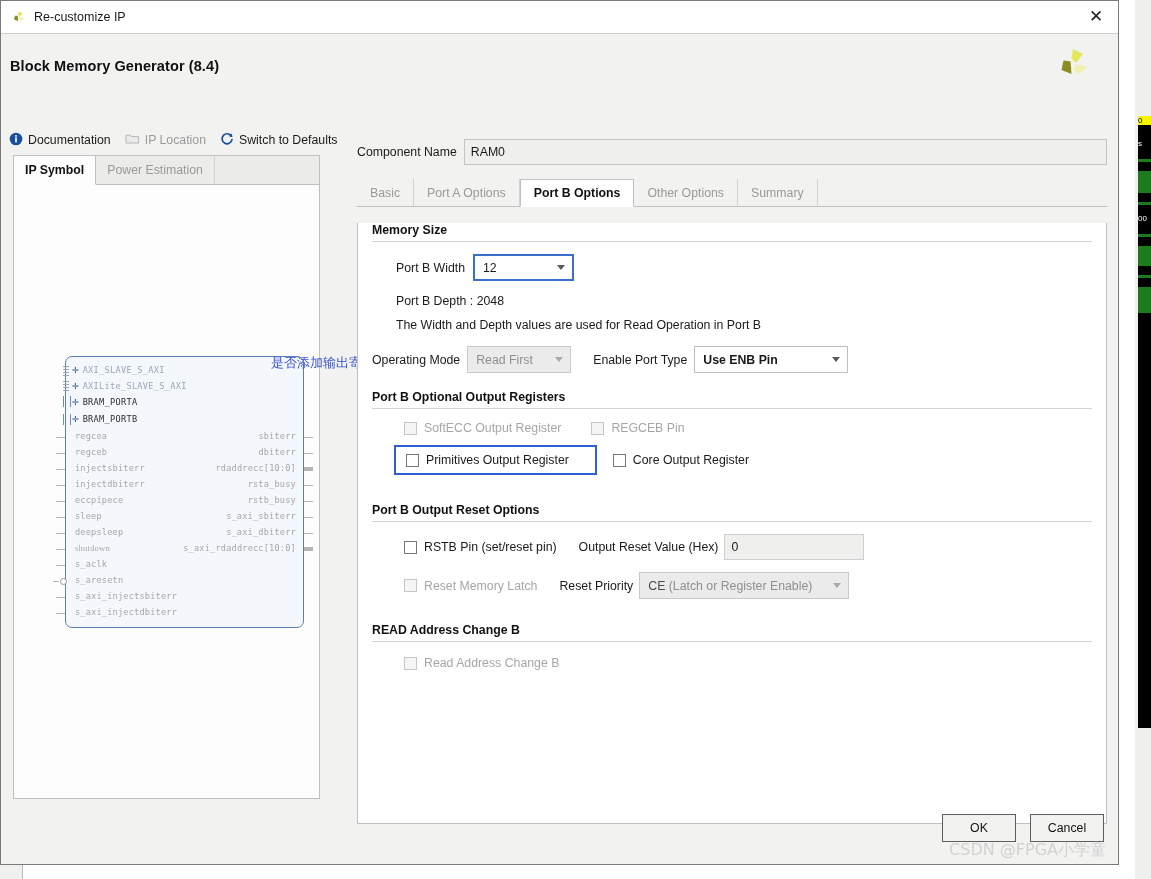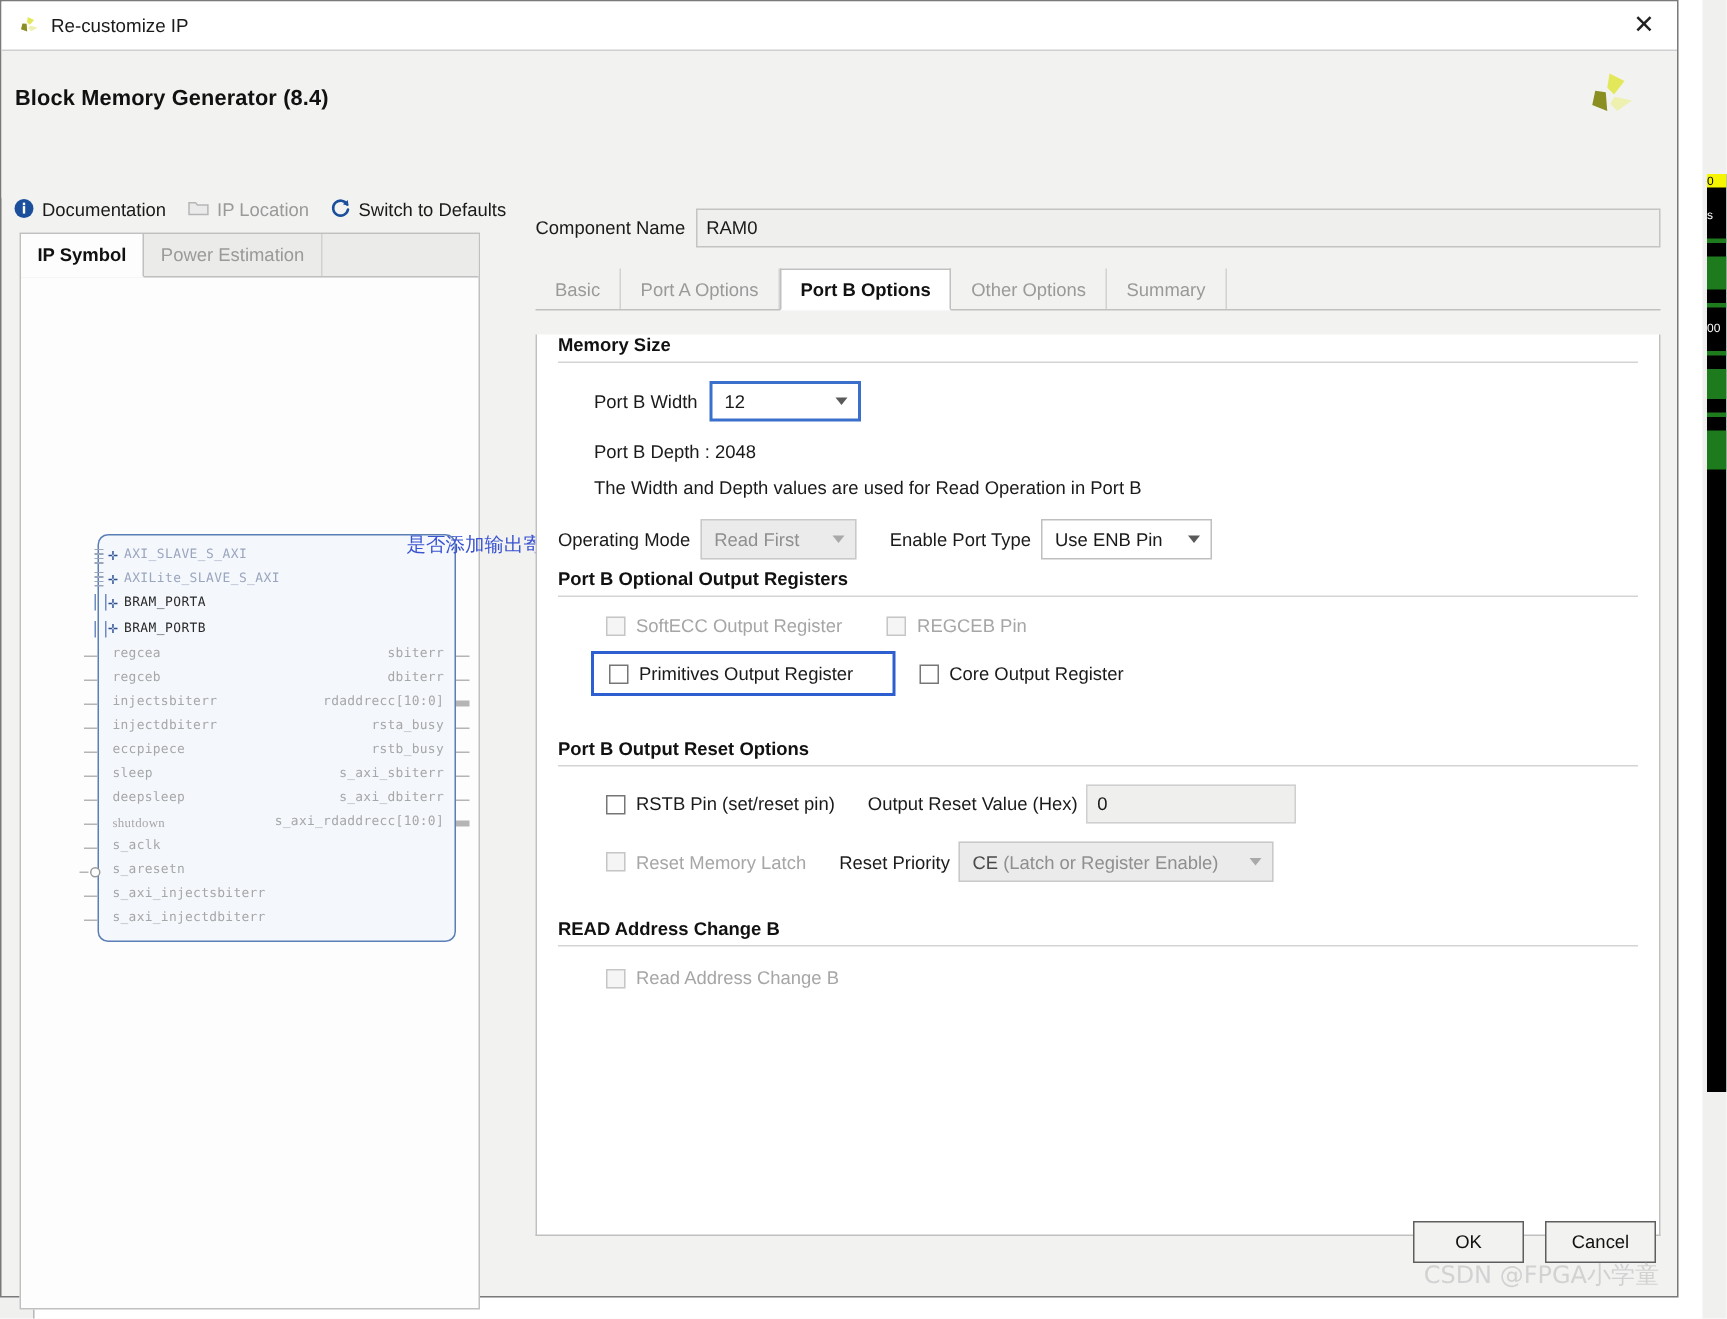--- a/index.html
+++ b/index.html
@@ -85,21 +85,21 @@
   .linkitem { display:flex; align-items:center; gap:5px; cursor:pointer;margin-top:48px; }
   .linkitem .ltext { font-size: 12.3px; color: #1a1a1a; }
   .linkitem.disabled .ltext { color: #9a9a9a; }
 
   
   #content { position: absolute; left:0; right:0; top:130px; bottom:0; }
 
   
   #left-panel {
     position: absolute; left: 12px; top: 24px;
-    width: 307px; height: 718px;
+    width: 307px; height: 644px;
     background: #fdfdfd;
     border: 1px solid #c0c0c0;
     box-sizing: border-box;
   }
   #left-tabs {
     height: 29px; background: #ebebea;
     border-bottom: 1px solid #c0c0c0;
     display: flex; align-items: stretch;
     box-sizing: border-box;
   }
@@ -494,28 +494,28 @@
           <div class="lbl" style="margin-top:13px; padding-left:24px;">Port B Depth : 2048</div>
           <div class="lbl" style="margin-top:10px; padding-left:24px;">The Width and Depth values are used for Read Operation in Port B</div>
 
           <div class="row" style="margin-top:14px;">
             <span class="lbl">Operating Mode</span>
             <span class="combo dis" style="width:104px; margin-left:7px;">
               <span>Read First</span>
               <span class="caret dim"></span>
             </span>
             <span class="lbl" style="margin-left:22px;">Enable Port Type</span>
-            <span class="combo" style="width:114px; margin-left:7px;">
+            <span class="combo" style="width:154px; margin-left:7px;font-weight:bold;">
               <span>Use ENB Pin</span>
               <span class="caret"></span>
             </span>
           </div>
         </div>
 
-        <div class="grp" style="margin-top:6px;">
+        <div class="grp" style="margin-top:17px;">
           <div class="grp-title">
             <span>Port B Optional Output Registers</span>
           </div>
           <div class="grp-sep"></div>
 
           <div class="row" style="margin-top:12px; padding-left:32px;">
             <span class="chk-item">
               <span class="cbx disabled"></span>
               <span class="lbl dim">SoftECC Output Register</span>
             </span>

